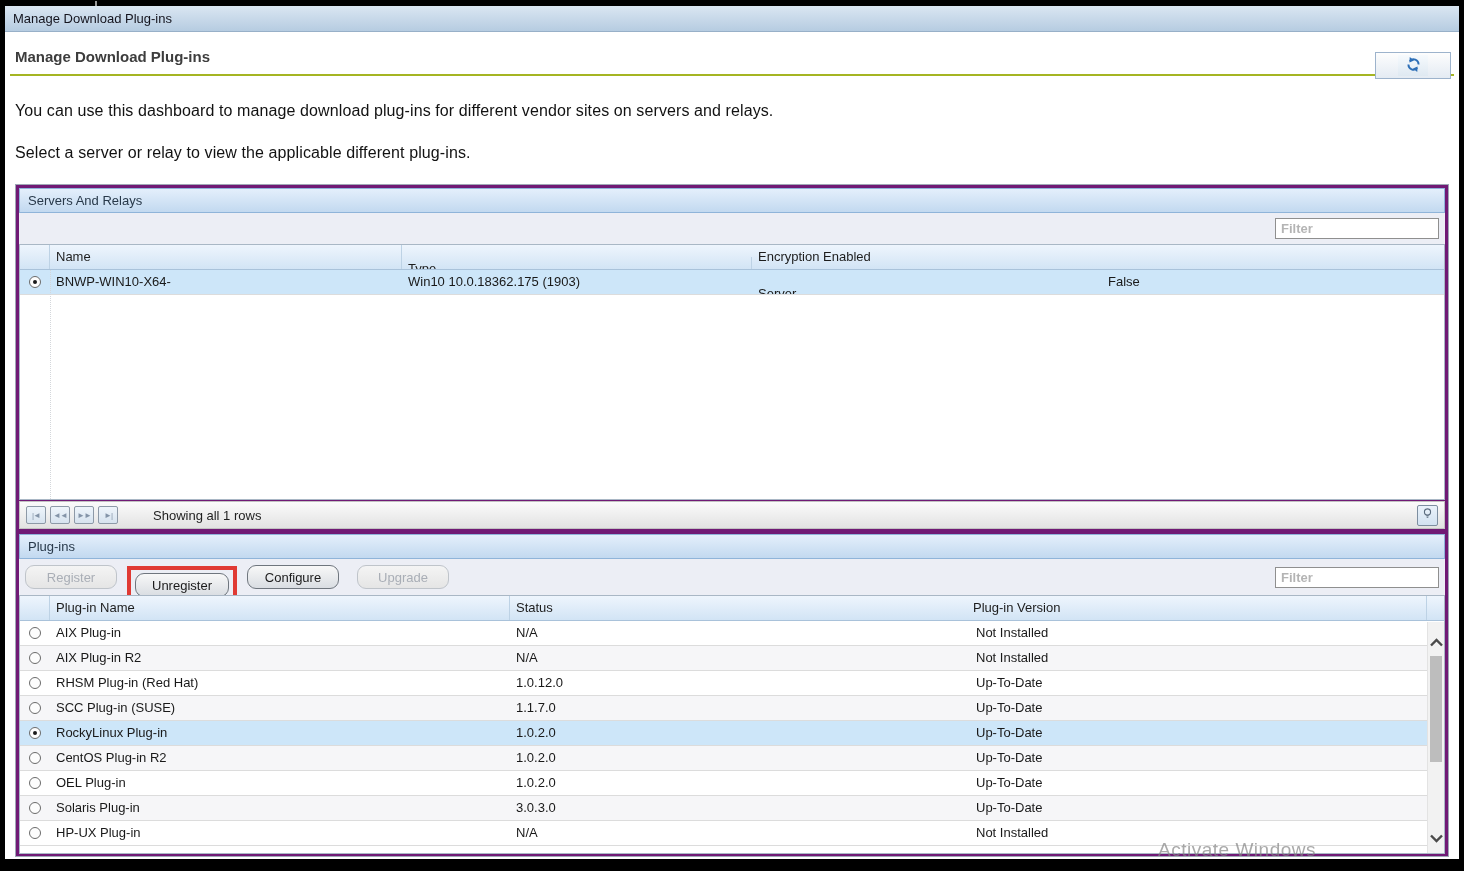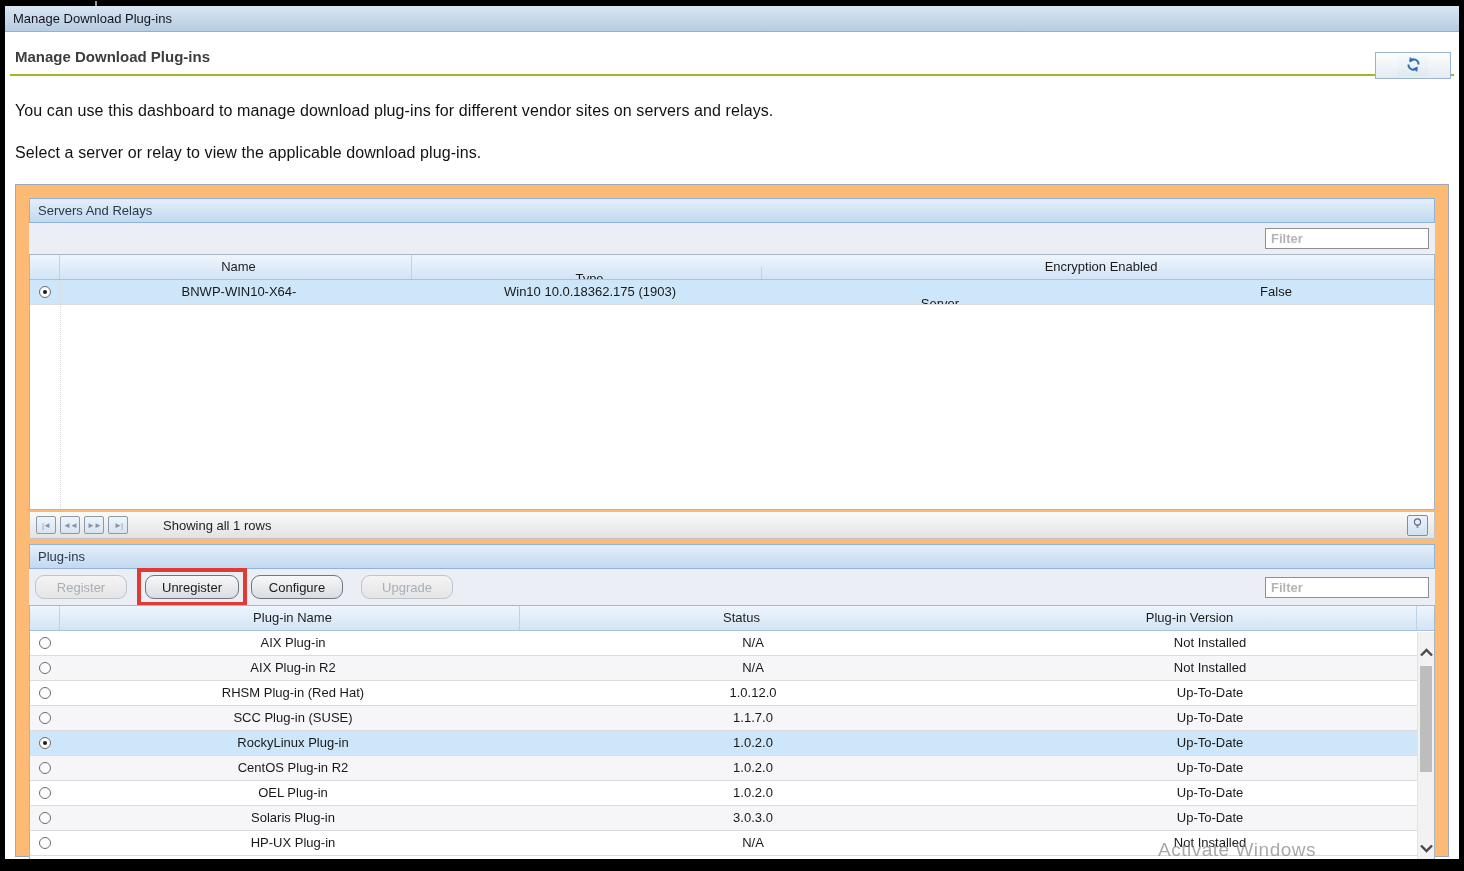--- a/index.html
+++ b/index.html
@@ -31,40 +31,40 @@
   .refresh-btn { width:30px; height:21px; display:flex; align-items:center; justify-content:center;
     background:linear-gradient(#f6fafd,#dfe9f2); border:0; cursor:pointer; }
   h1.page-title { margin:16px 0 0 5px; font-size:15px; font-weight:bold; color:#3d3d3d; }
   .accent-line { margin-top:9px; height:2px; }
   .intro p { margin:0 0 0 5px; font-size:16px; color:#121212; letter-spacing:.1px; }
   .intro .p1 { padding-top:26px; }
   .intro .p2 { padding-top:24px; }
   
   .outer-panel {
     margin:22px 5px 0 5px; height:673px;
-    border:1px solid #9fa8b6; background:#fdba74; padding:13px;
+    border:1px solid #9fa8b6; background:#701a75; padding:3px;
   }
   .panel-header {
     height:25px; line-height:24px; padding-left:8px;
     background:linear-gradient(#e4effb,#c2d9f0);
     border:1px solid #8fb4d9;
     font-size:13px; color:#28394a;
   }
   .toolbar {
     background:#eceef5; padding:5px 6px; display:flex; align-items:center;
   }
   .toolbar .spacer { flex:1; }
   .filter-input {
     width:164px; height:21px; border:1px solid #8f8f8f; background:#fff;
     font-size:13px; padding:0 5px; color:#333; font-family:inherit;font-weight:bold;
   }
   .filter-input::placeholder { color:#b4b4b4; }
   
   .tbl { background:#fff; border:1px solid #a9b7c5; position:relative; }
-  .tr { display:flex; align-items:stretch; height:25px;text-align:center; }
+  .tr { display:flex; align-items:stretch; height:25px; }
   .thead { background:linear-gradient(#eef5fd,#d2e4f5); border-bottom:1px solid #a9c2da; }
   .thead .cell { font-size:13px; color:#1d1d1d; border-right:1px solid #bdd2e5; }
   .cell { padding:4px 0 0 6px; font-size:13px; color:#191919; overflow:hidden; white-space:nowrap; }
   .cell.rad { width:30px; padding:0; display:flex; align-items:center; justify-content:center; }
   .cell.last { flex:1; border-right:0; }
   
   .sv.c0 { width:352px; } .sv.c1 { width:350px; } .sv.c2 { width:350px;margin-top:12px; }
   
   .pg.c0 { width:460px; } .pg.c1 { width:460px; }
   .cell.hscroll { width:17px; padding:0; border-right:0; }
@@ -107,21 +107,21 @@
     font-size:13px; font-family:inherit; color:#1b1b1b;
     background:linear-gradient(#f8f8f8,#d9dde2); border:1px solid #6f767e; border-radius:9px;
     cursor:pointer;
   }
   .btn.disabled {
     color:#a9aeb6; border-color:#bfc4ca; background:linear-gradient(#f4f4f4,#e5e5e5);
     cursor:default;
   }
   .hl-box {
     display:inline-block; border:4px solid #e03a34; padding:3px 4px;
-    margin:-8px 4px -8px -8px; position:relative; top:0;
+    margin:-8px 10px -8px -8px; position:relative; top:8px;
   }
   .hl-box .btn { margin-right:0; }
   
   .pg-scroll {
     position:absolute; top:26px; right:0; bottom:0; width:17px;
     background:#f2f2f2; border-left:1px solid #e3e3e3;
   }
   .pg-scroll .thumb { position:absolute; top:34px; left:2px; width:12px; height:106px; background:#bdbdbd; cursor:pointer; }
   .chev { position:absolute; left:1px; width:15px; height:14px; cursor:pointer; }
   .chev.up { top:14px; } .chev.down { bottom:8px; }
@@ -159,21 +159,21 @@
           </svg>
         </span>
       </button>
     </div>
 
     <h1 class="page-title">Manage Download Plug-ins</h1>
     <div class="accent-line" id="accent-line" style="background: rgb(165, 181, 35);"></div>
 
     <div class="intro">
       <p class="p1">You can use this dashboard to manage download plug-ins for different vendor sites on servers and relays.</p>
-      <p class="p2">Select a server or relay to view the applicable download plug-ins.</p>
+      <p class="p2">Select a server or relay to view the applicable different plug-ins.</p>
     </div>
 
     <div class="outer-panel">
 
       <section class="panel">
         <div class="panel-header">Servers And Relays</div>
         <div class="toolbar">
           <span class="spacer"></span>
           <input class="filter-input" placeholder="Filter" style="">
         </div>

